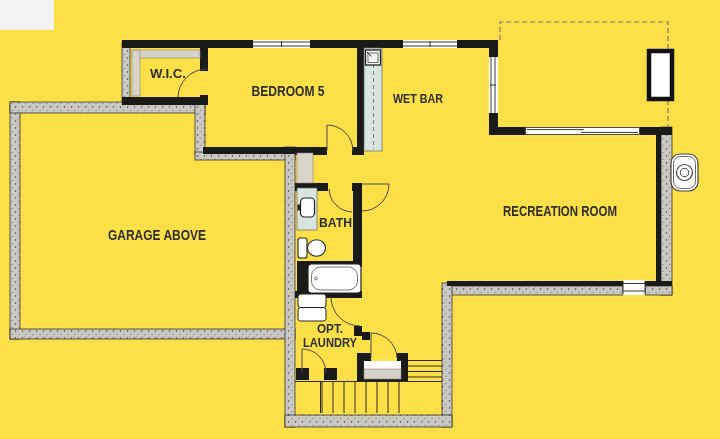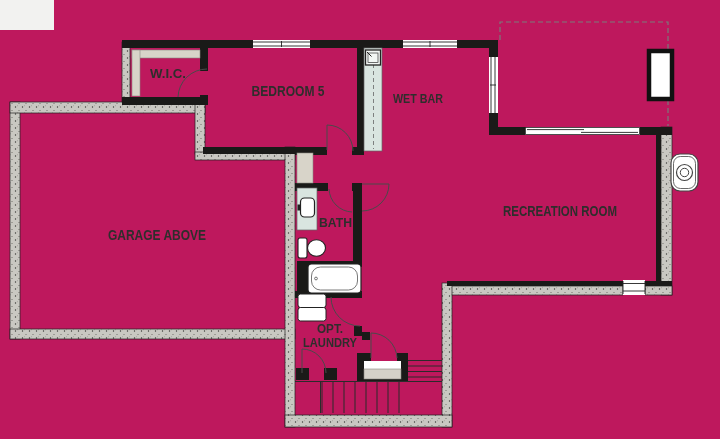--- a/index.html
+++ b/index.html
@@ -1,16 +1,16 @@
 <!DOCTYPE html>
 <html><head>
 <meta charset="utf-8">
 <style>
   html,body{margin:0;padding:0;background:#ffffff;}
-  .stage{position:relative;width:720px;height:439px;background:#be185d;overflow:hidden;}
+  .stage{position:relative;width:720px;height:439px;background:#fde047;overflow:hidden;}
   svg{display:block;}
   .lbl{font-family:"Liberation Sans","DejaVu Sans",sans-serif;font-weight:bold;fill:#2e2e2c;}
   .lbl-lg{font-size:14px;}
   .lbl-md{font-size:13px;}
   .lbl-sm{font-size:12px;}
   .doorarc{stroke:#4a4a4a;stroke-width:1;fill:none;}
   .doorleaf{stroke:#4a4a4a;stroke-width:1;}
   .stair{stroke:#2b2b2b;stroke-width:1;}
   .winline{stroke:#222;stroke-width:0.9;}
   .fixture{fill:#ffffff;stroke:#222;}

